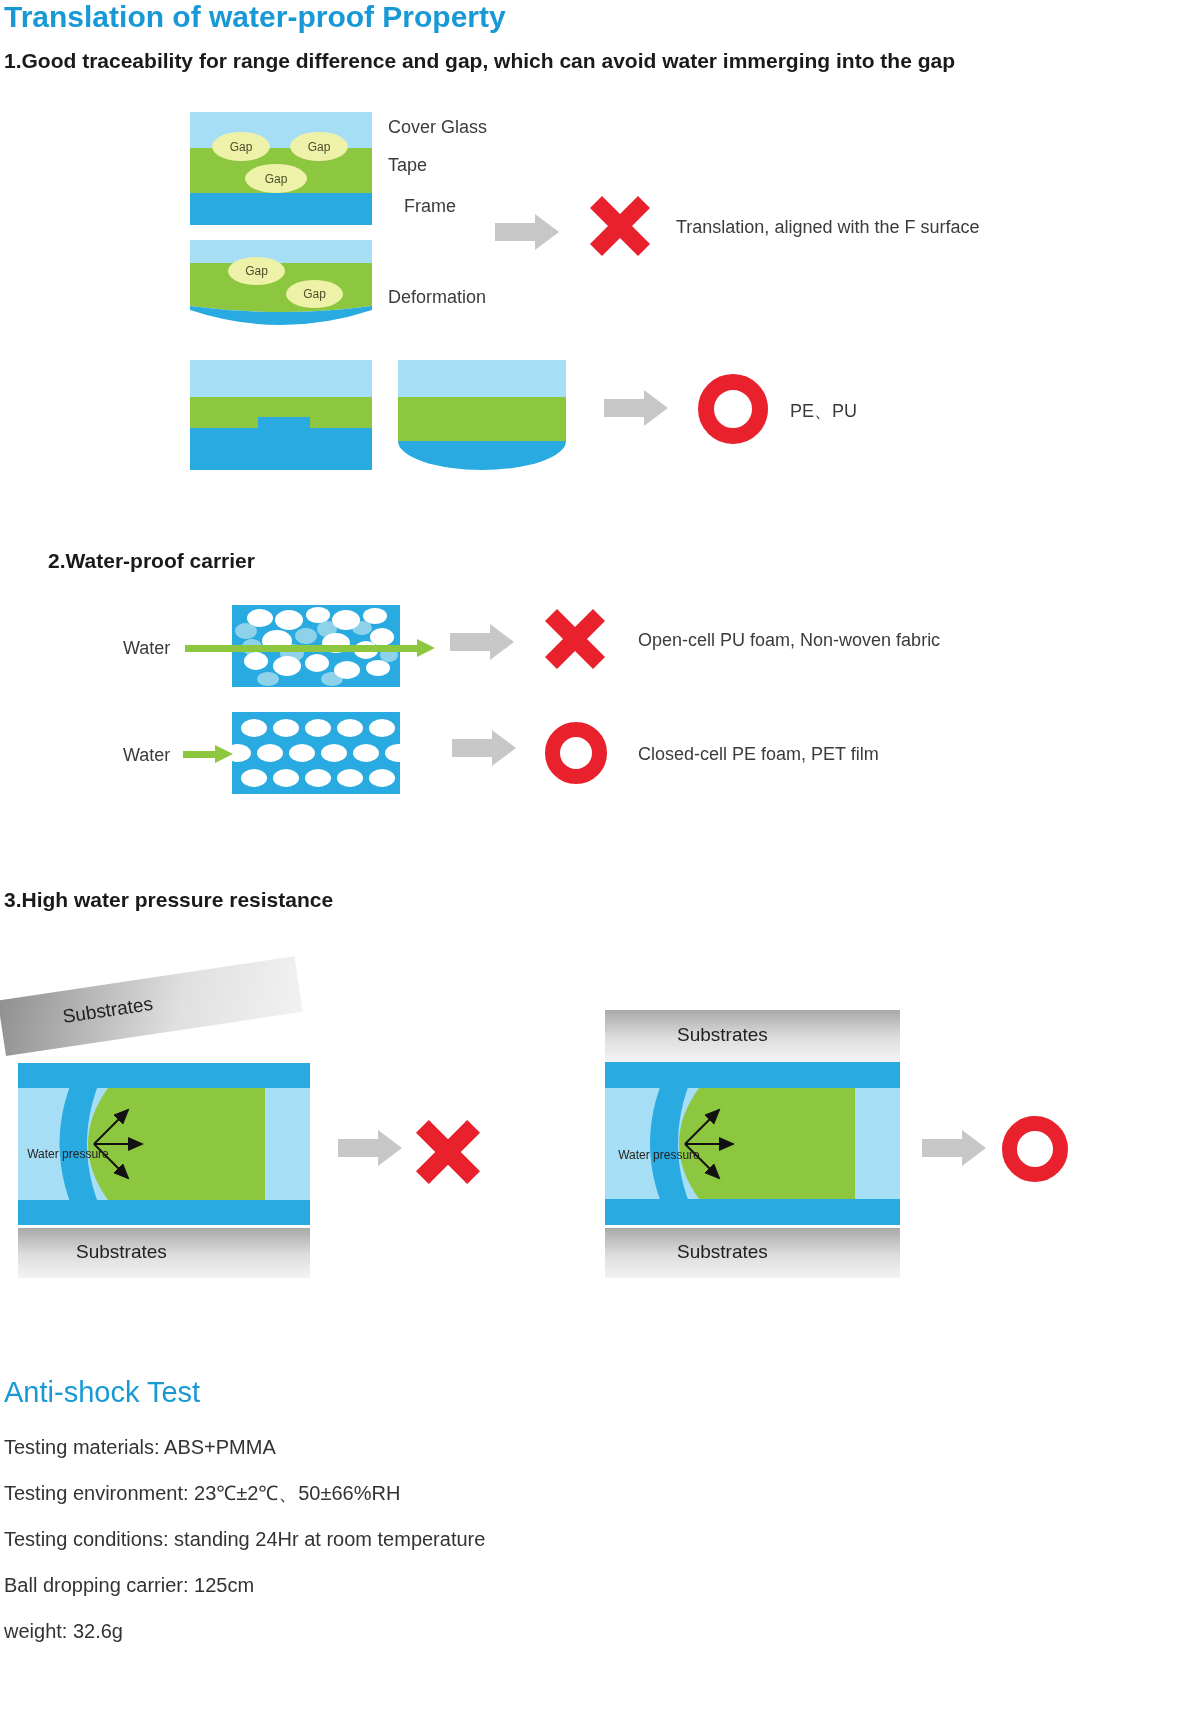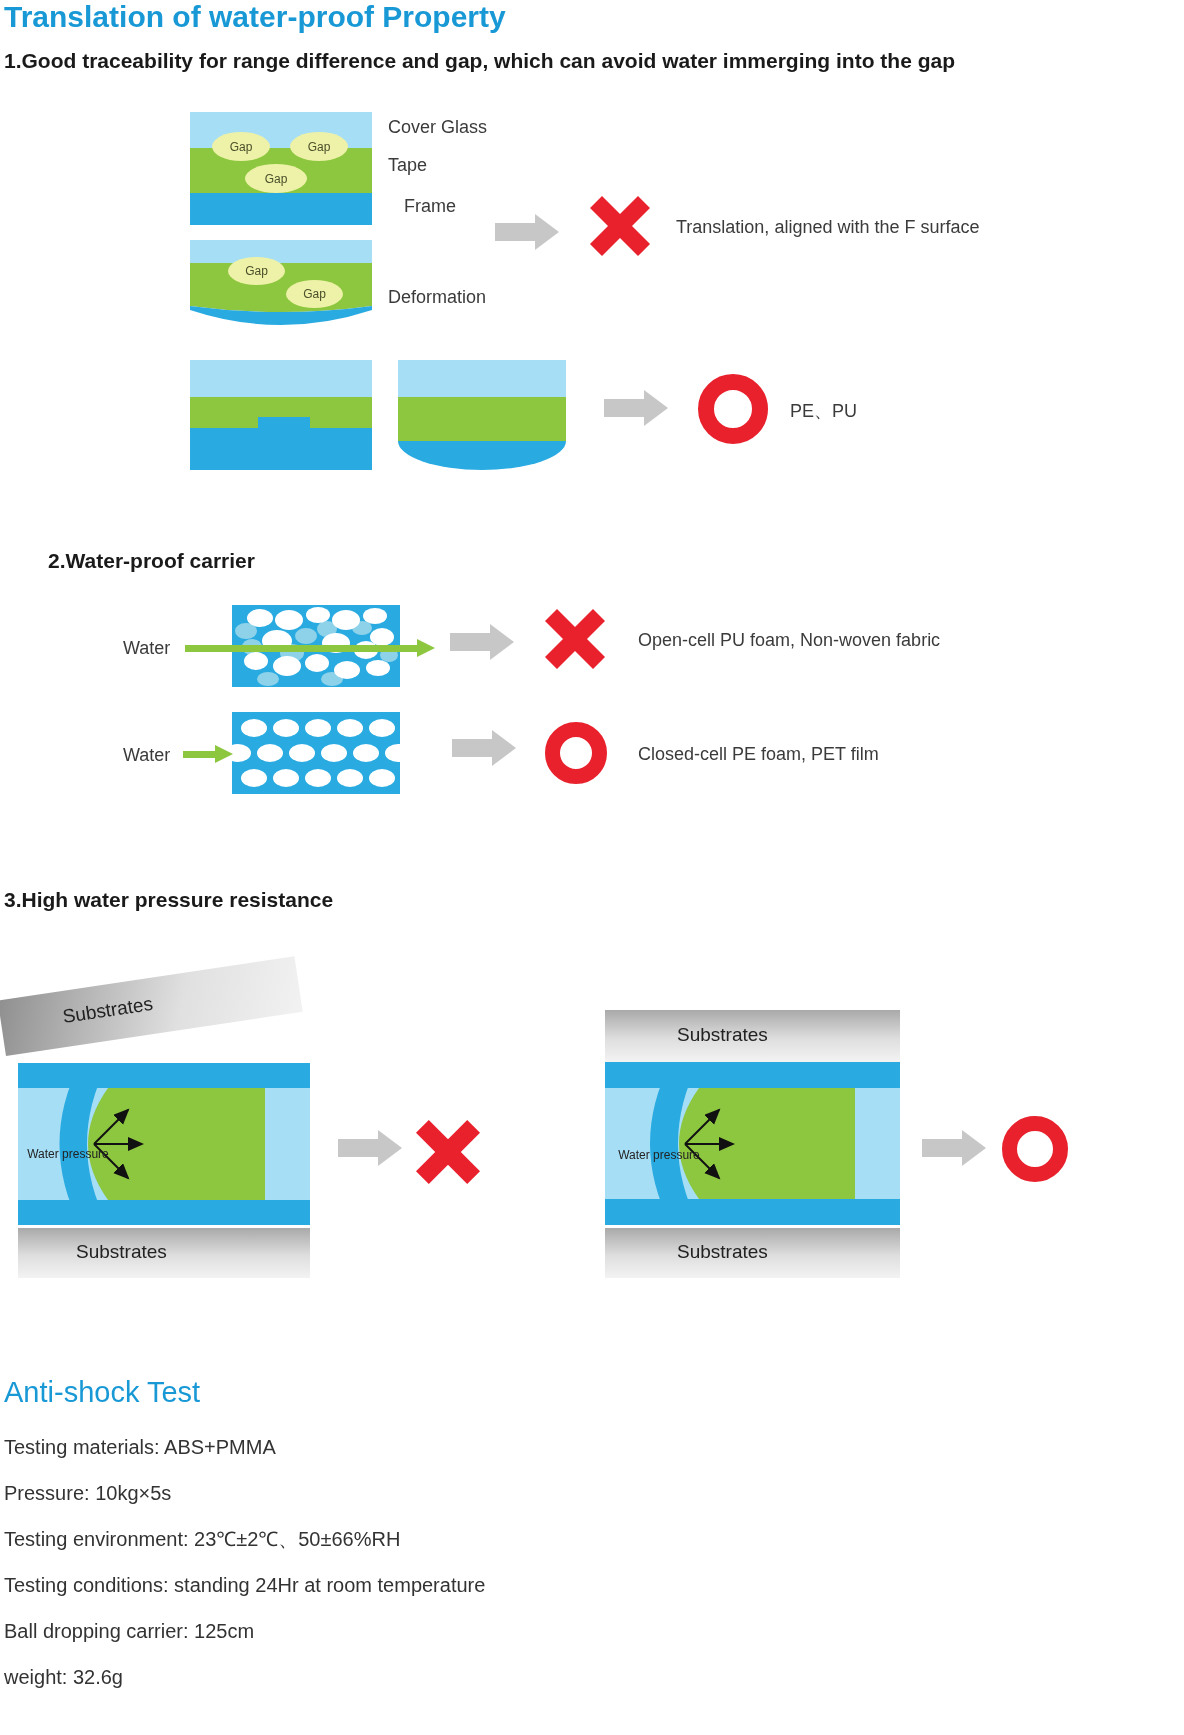--- a/index.html
+++ b/index.html
@@ -242,20 +242,19 @@
   </div>
   <div class="garrow" style="left:922px;top:1130px;">
     <div class="shaft"></div>
     <div class="head"></div>
   </div>
   <div class="ring" style="left:1002px;top:1116px;width:66px;height:66px;"></div>
 
   <div class="shock-title">Anti-shock Test</div>
   <div class="shock-lines">
     <div class="shock-line">Testing materials: ABS+PMMA</div>
-    <div class="shock-line">Pressure: 10kg×5s</div>
     <div class="shock-line">Testing environment: 23℃±2℃、50±66%RH</div>
     <div class="shock-line">Testing conditions: standing 24Hr at room temperature</div>
     <div class="shock-line">Ball dropping carrier: 125cm</div>
     <div class="shock-line">weight: 32.6g</div>
   </div>
 
 </div>
 
 </body></html>

